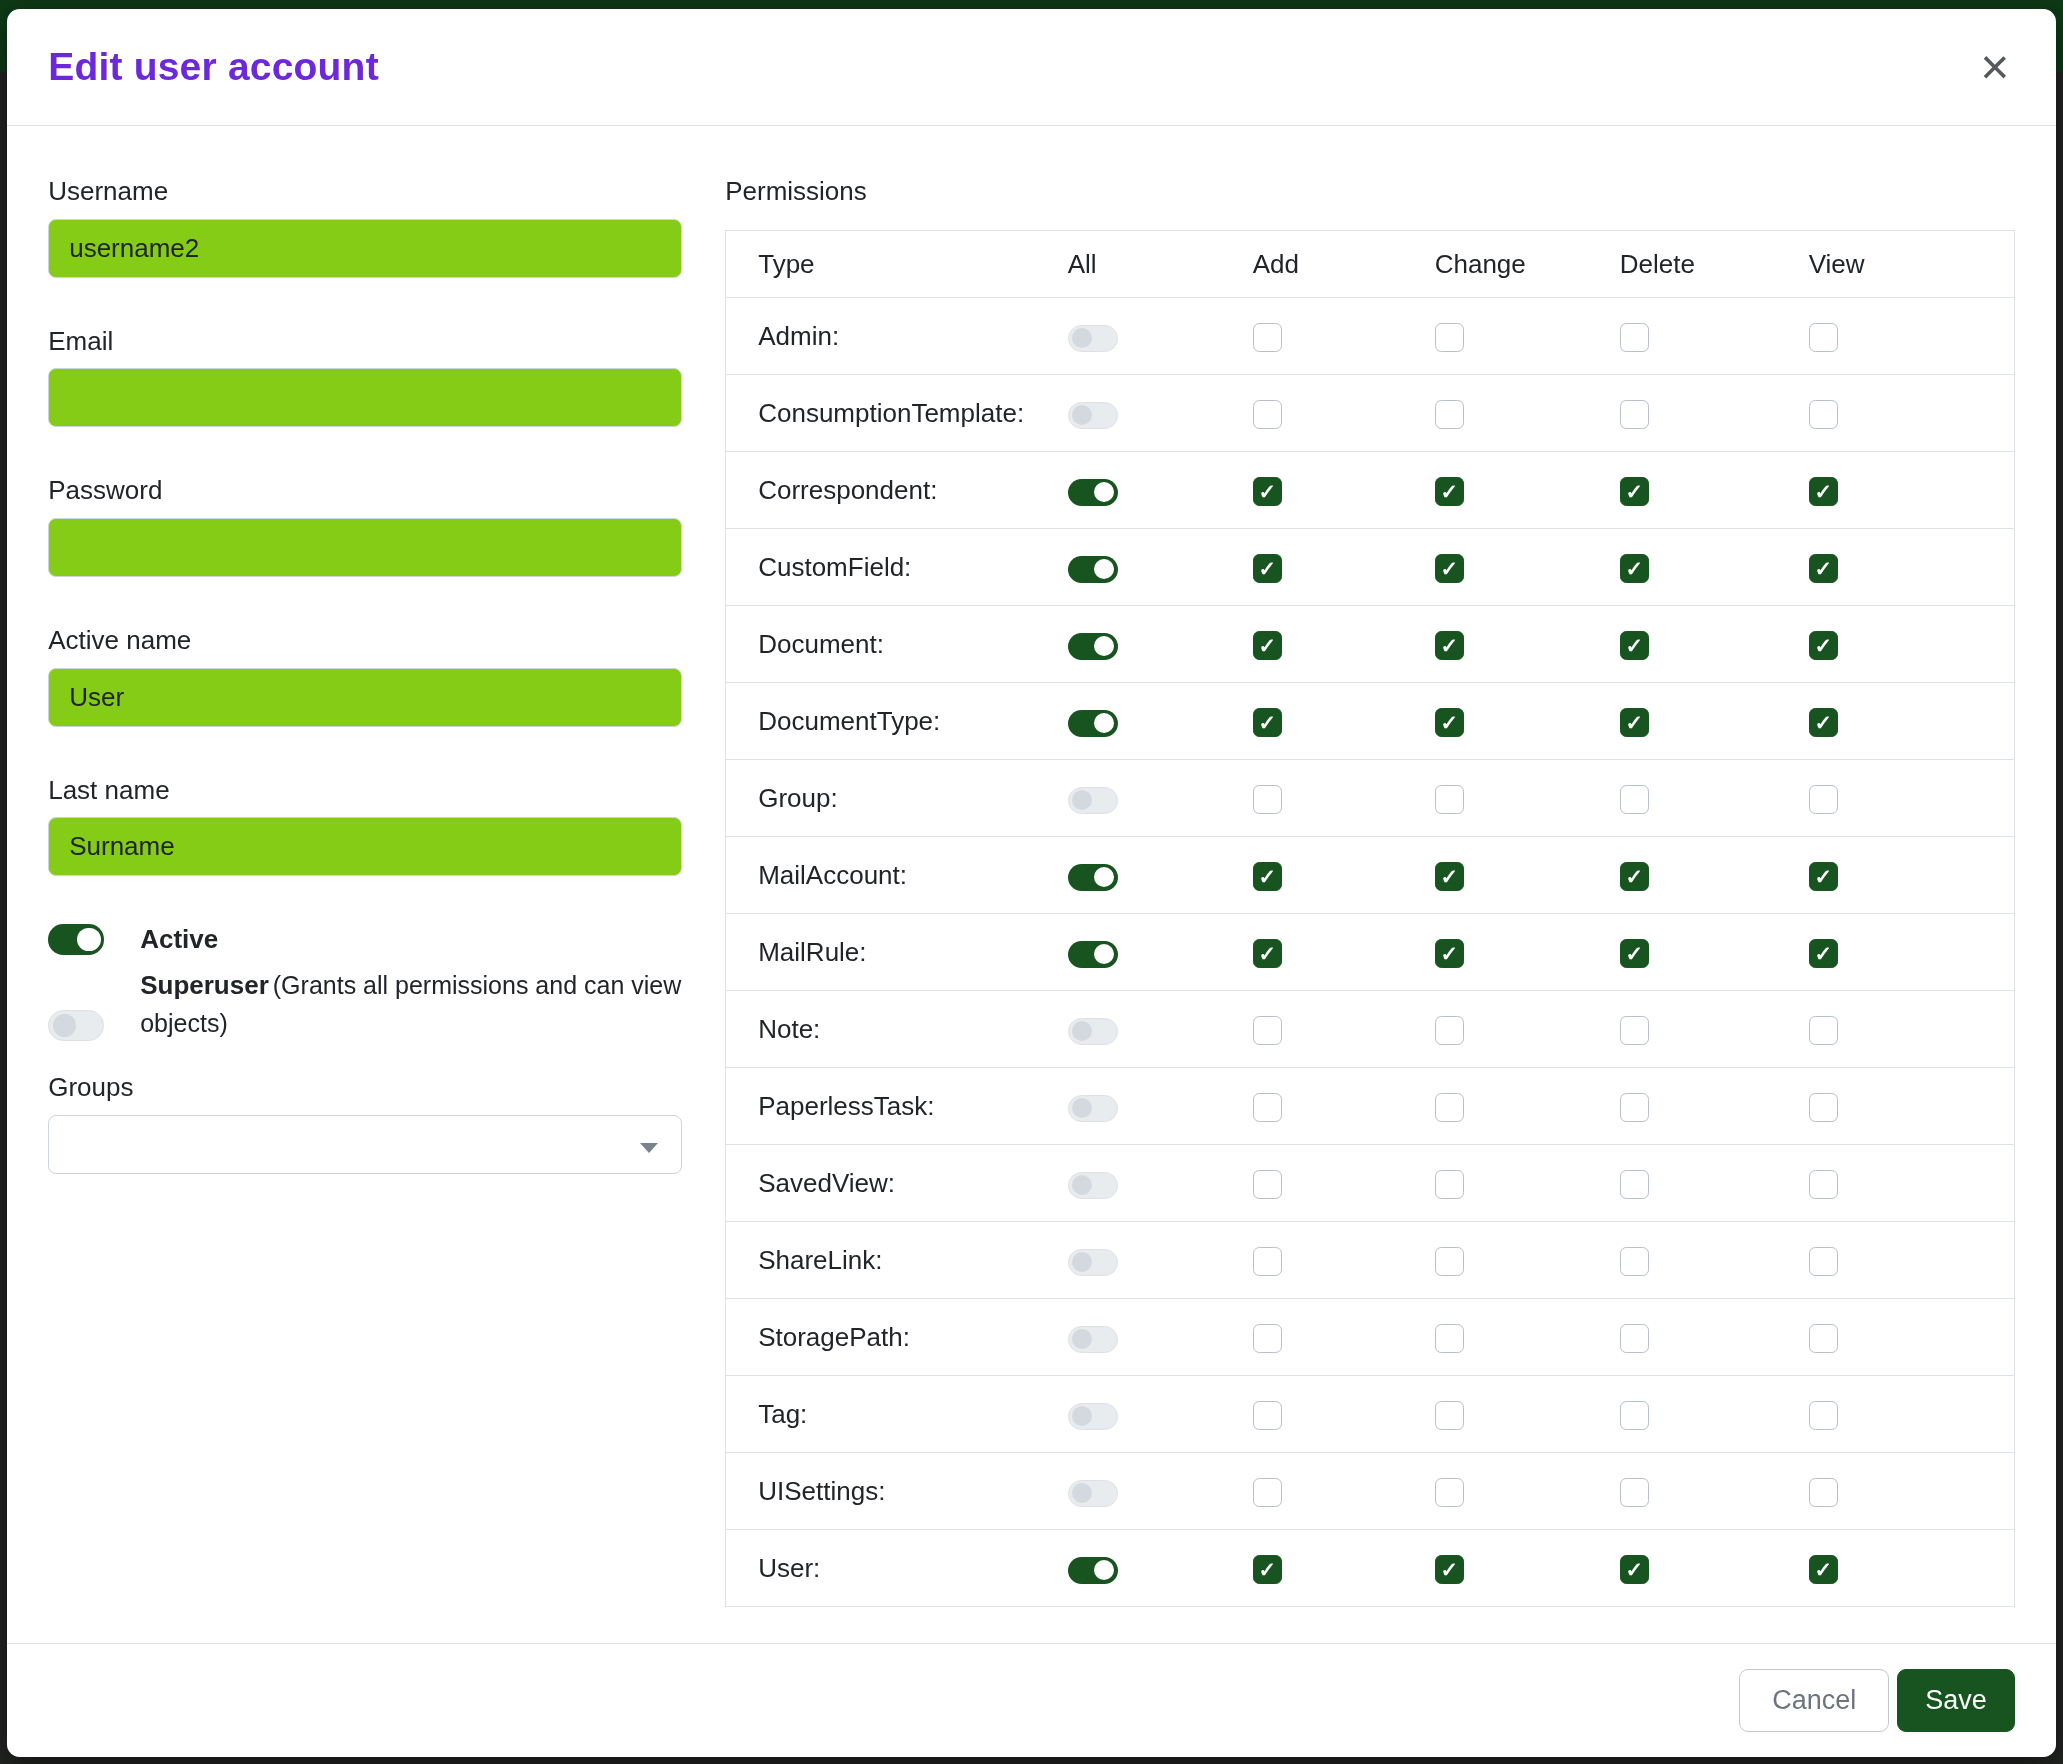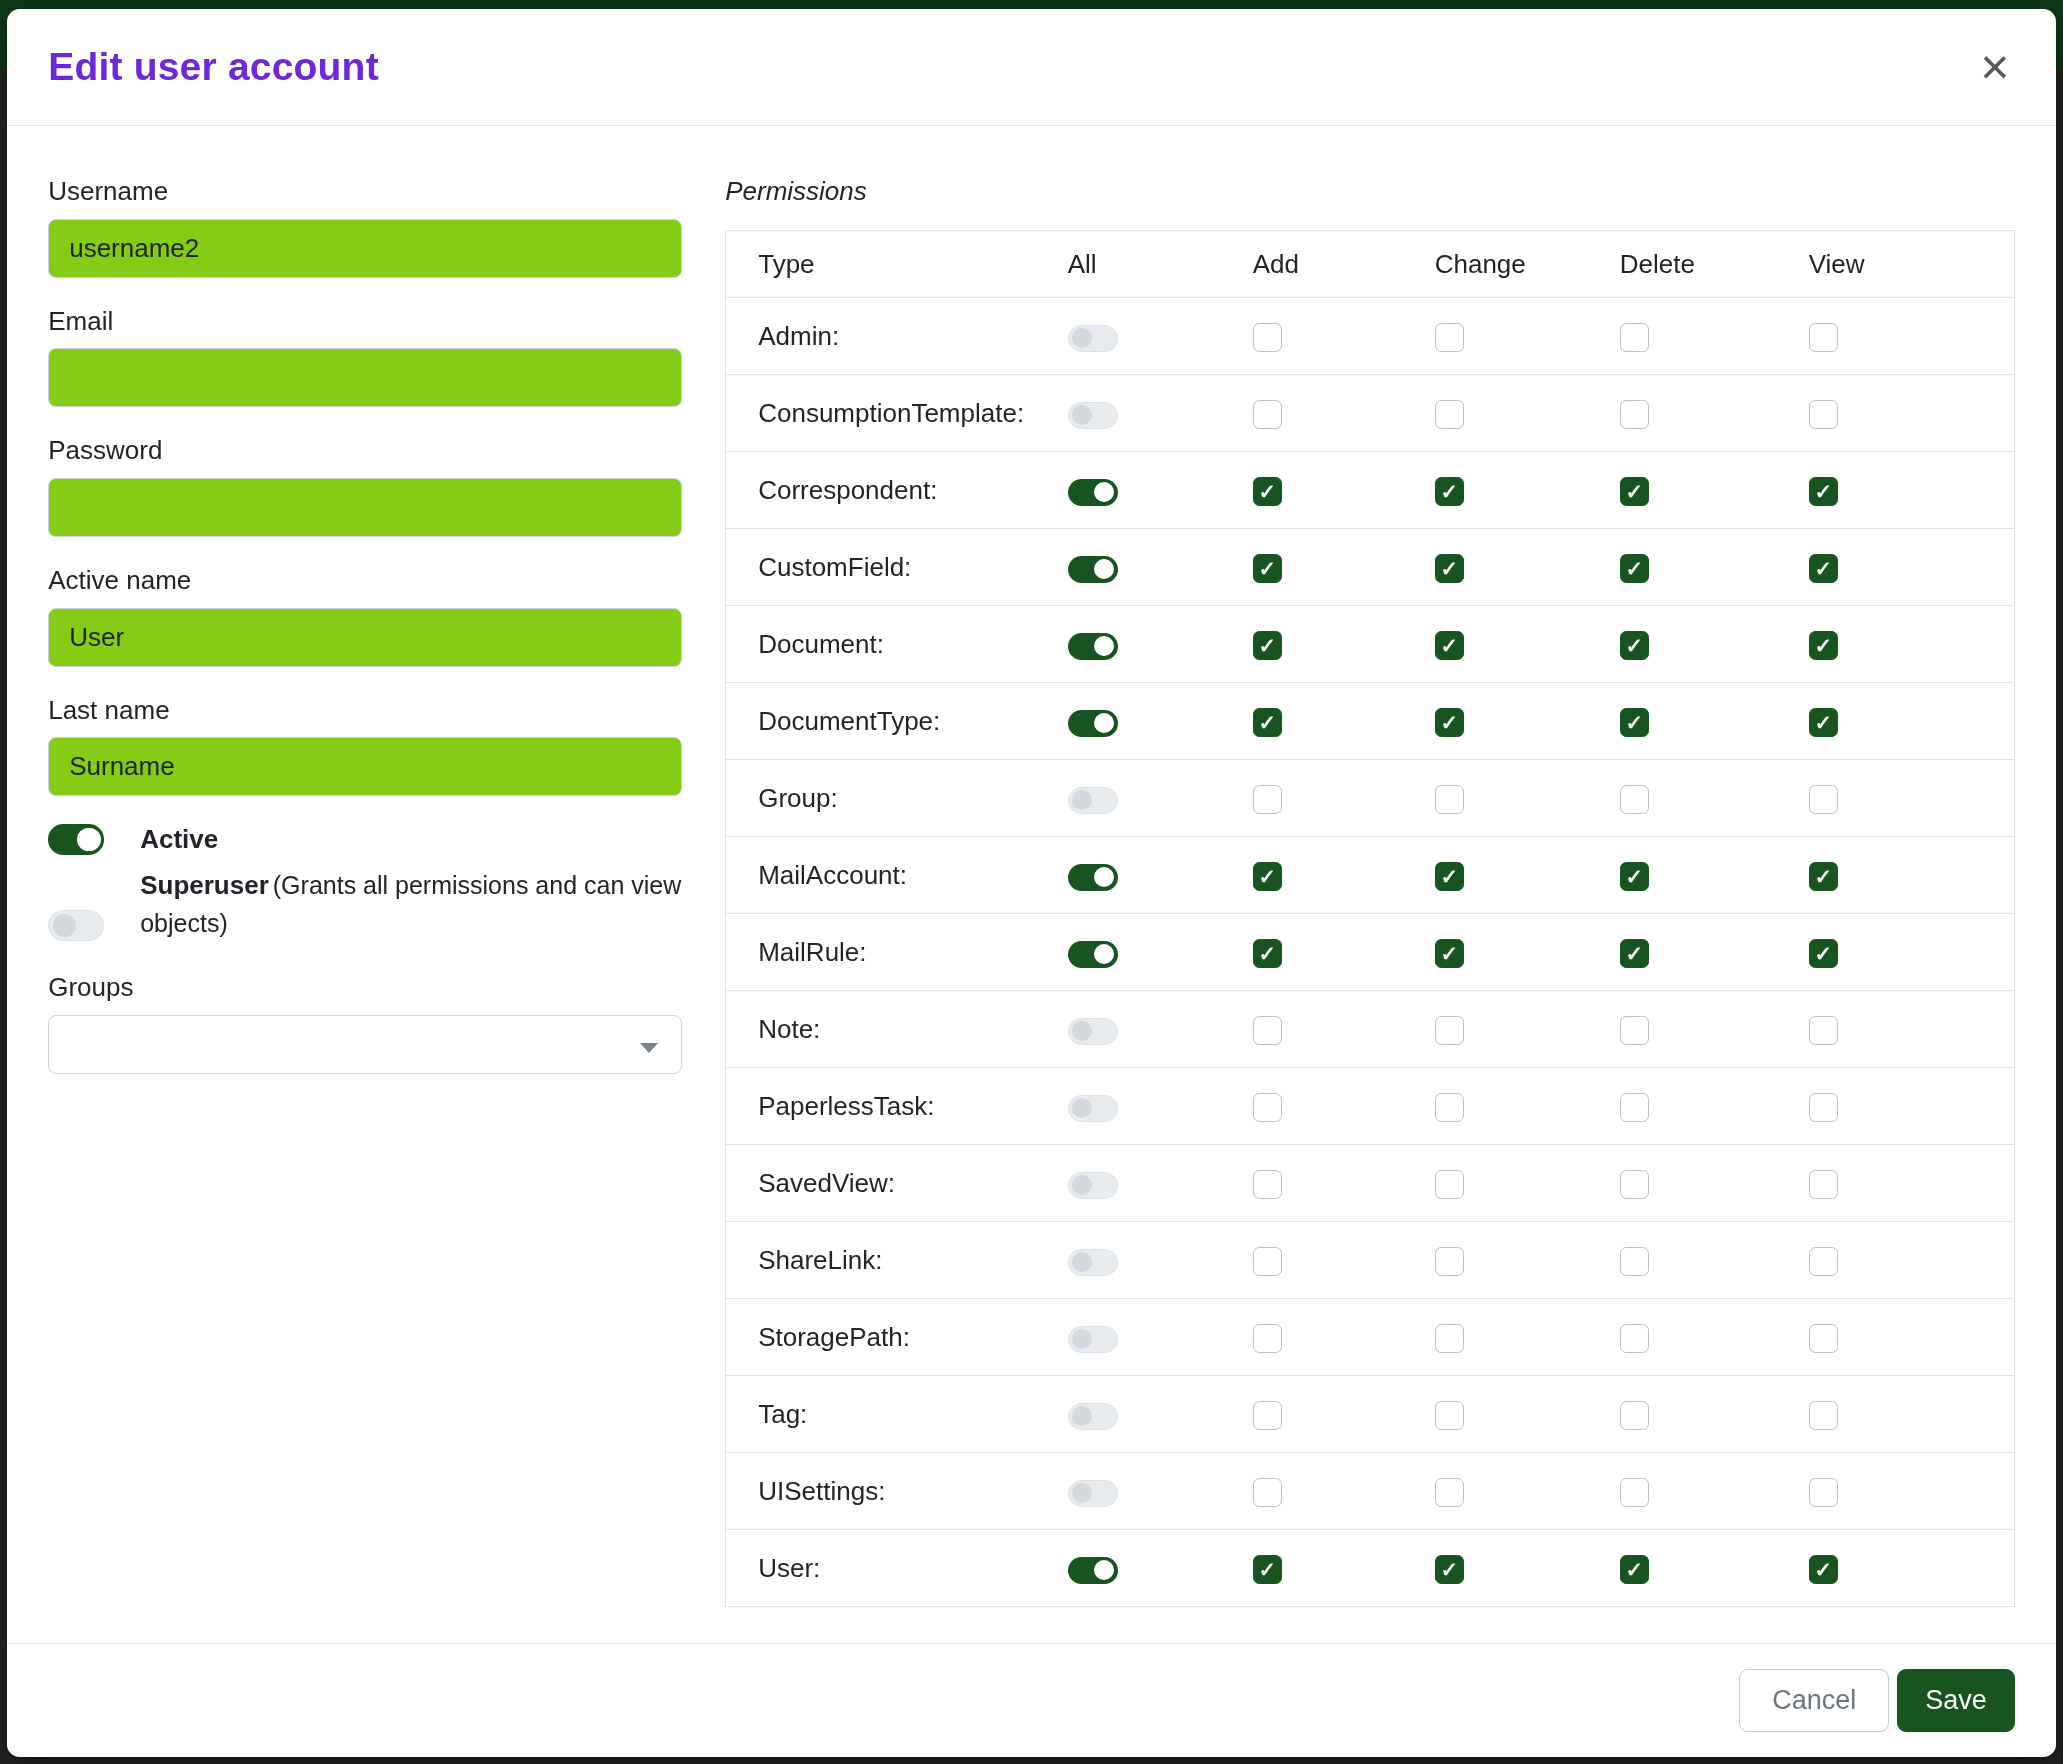--- a/index.html
+++ b/index.html
@@ -29,21 +29,21 @@
   }
   .modal-title{ font-size:39px; font-weight:600; color:#6d28d9; letter-spacing:0.2px; }
   .close-btn{
     background:none; border:none; cursor:pointer;
     font-size:50px; line-height:36px; font-weight:300; color:#55595c;
     padding:0 5.4px;
   }
   
   .modal-body{ flex:1; display:flex; padding:50px 41px 0 41px; overflow:hidden; }
   .left-col{ width:634px; flex:none; }
-  .form-group{ margin-bottom:28px; }
+  .form-group{ margin-bottom:48px; }
   .form-label{ display:block; font-size:26px; color:#212529; margin-bottom:11.7px; }
   .text-input{
     width:100%; height:59px; border:0.9px solid #ced4da; border-radius:8px;
     font-size:26px; color:#212529; padding:0 20px; background:#84cc16;
     font-family:"Liberation Sans", sans-serif; outline:none;
   }
   
   .switch{
     width:56px; height:31px; border-radius:15.3px; position:relative;
     flex:none; display:inline-block; vertical-align:middle; cursor:pointer;
@@ -70,21 +70,21 @@
     position:relative; width:100%; height:59px; border:0.9px solid #ced4da;
     border-radius:8px; background:#fff; cursor:pointer;
   }
   .caret{
     position:absolute; right:23.4px; top:27px;
     width:0; height:0; border-left:9px solid transparent;
     border-right:9px solid transparent; border-top:10px solid #7a838b;
   }
   
   .right-col{ flex:1; margin-left:43px; }
-  .perm-label{ font-size:26px; margin-bottom:23.4px;font-style:italic; }
+  .perm-label{ font-size:26px; margin-bottom:23.4px; }
   table.perm{ width:100%; border-collapse:collapse; border:0.9px solid #dee2e6; table-layout:fixed; }
   table.perm th{
     text-align:left; font-weight:400; font-size:26px; color:#212529;
     height:67px; border-bottom:0.9px solid #dee2e6; padding:0;
   }
   table.perm td{
     height:77px; border-bottom:0.9px solid #dee2e6; font-size:26px;
     vertical-align:middle; padding:0;
   }
   table.perm th:first-child, table.perm td:first-child{ padding-left:32px; }

